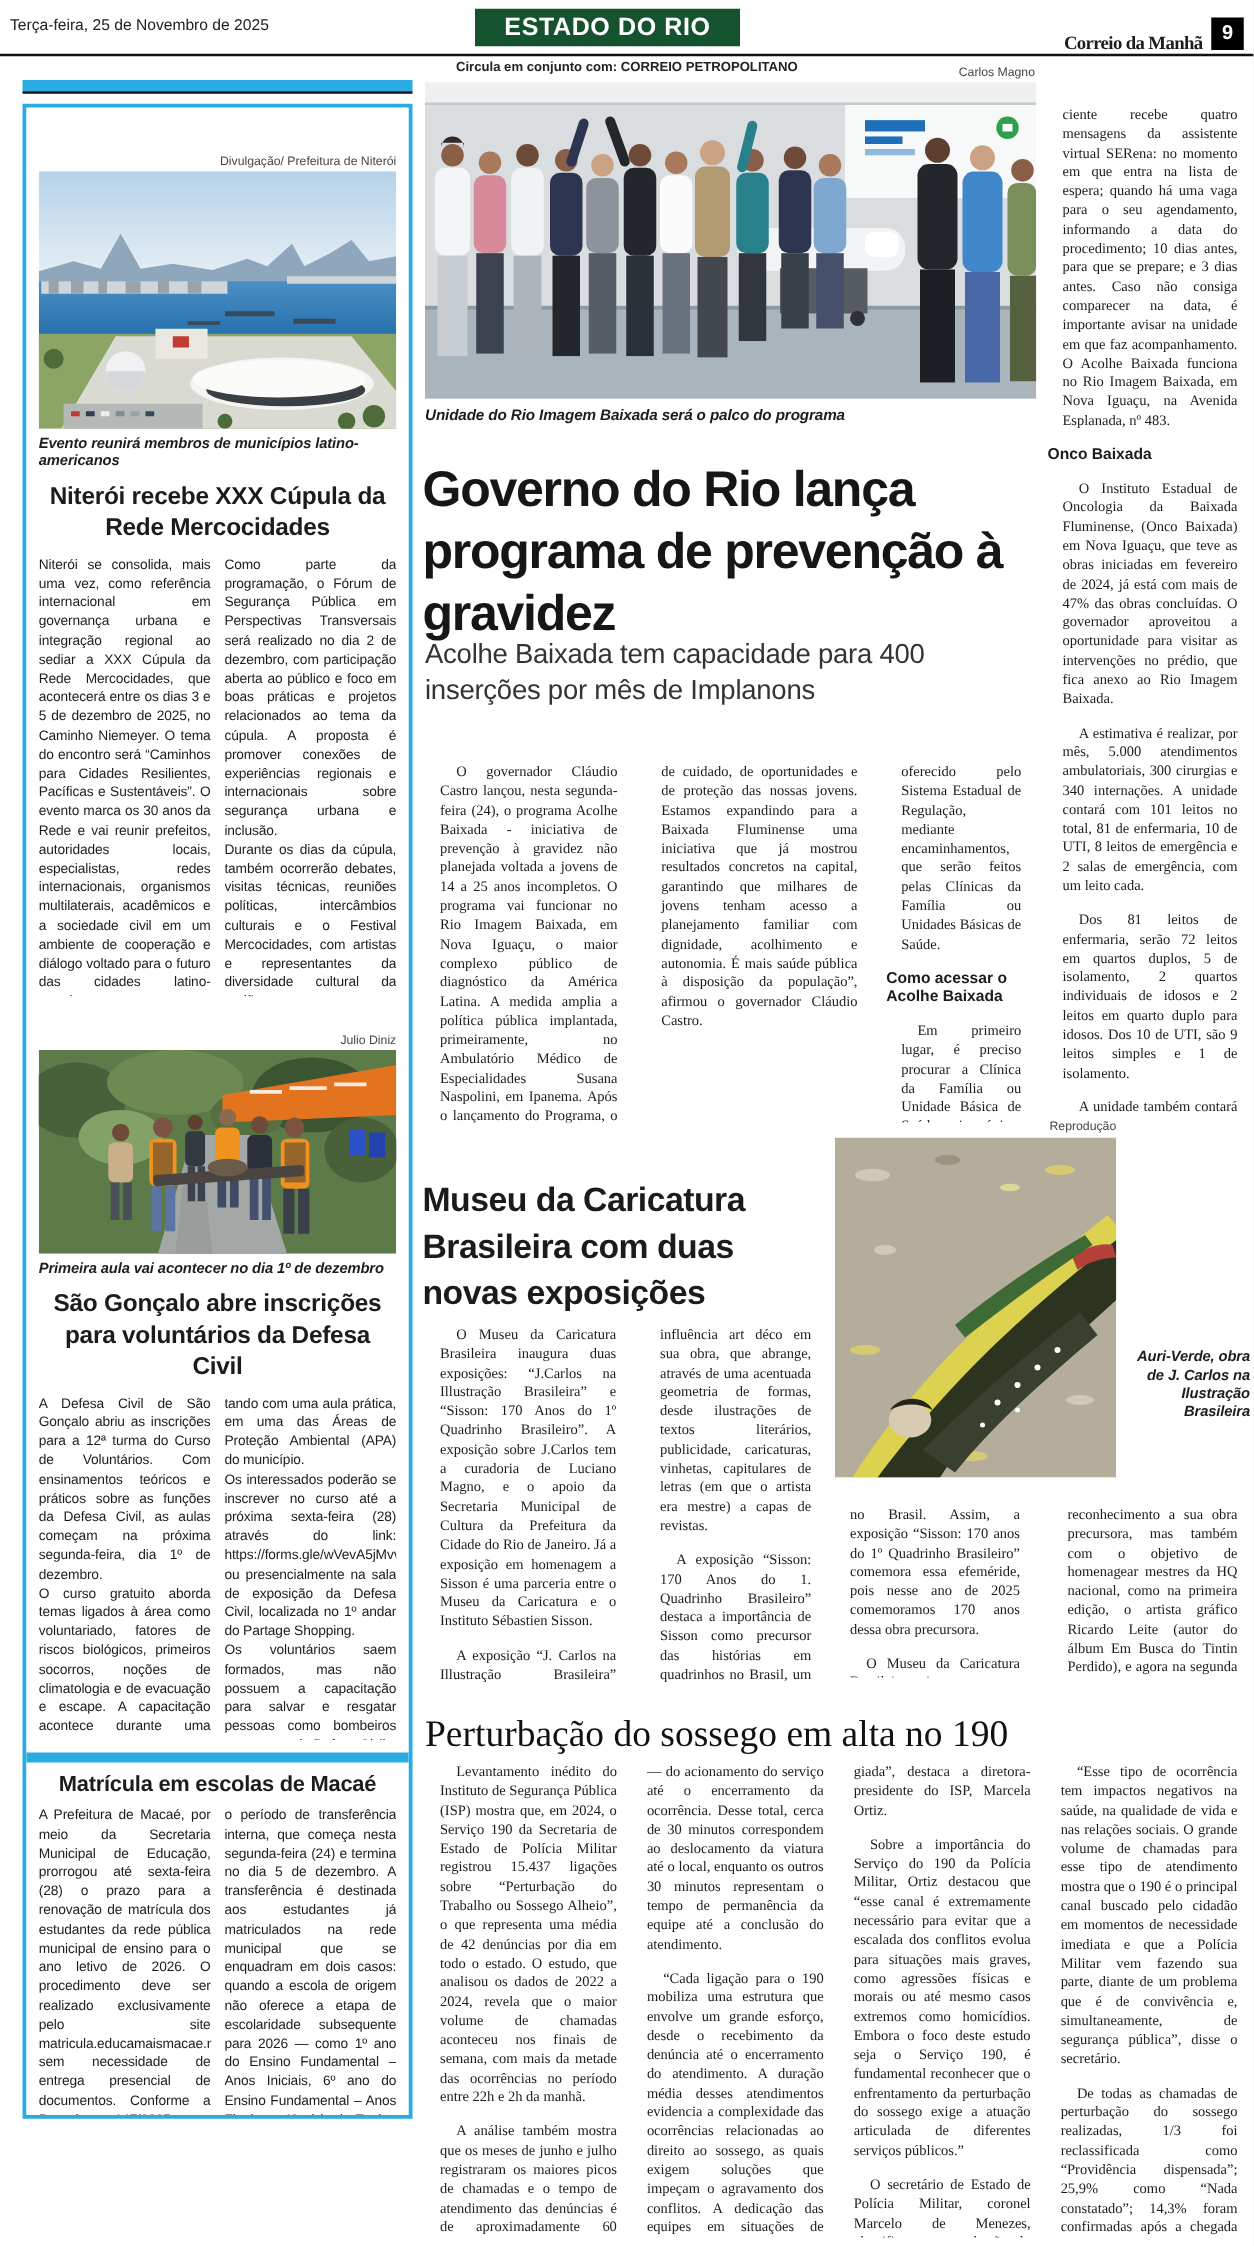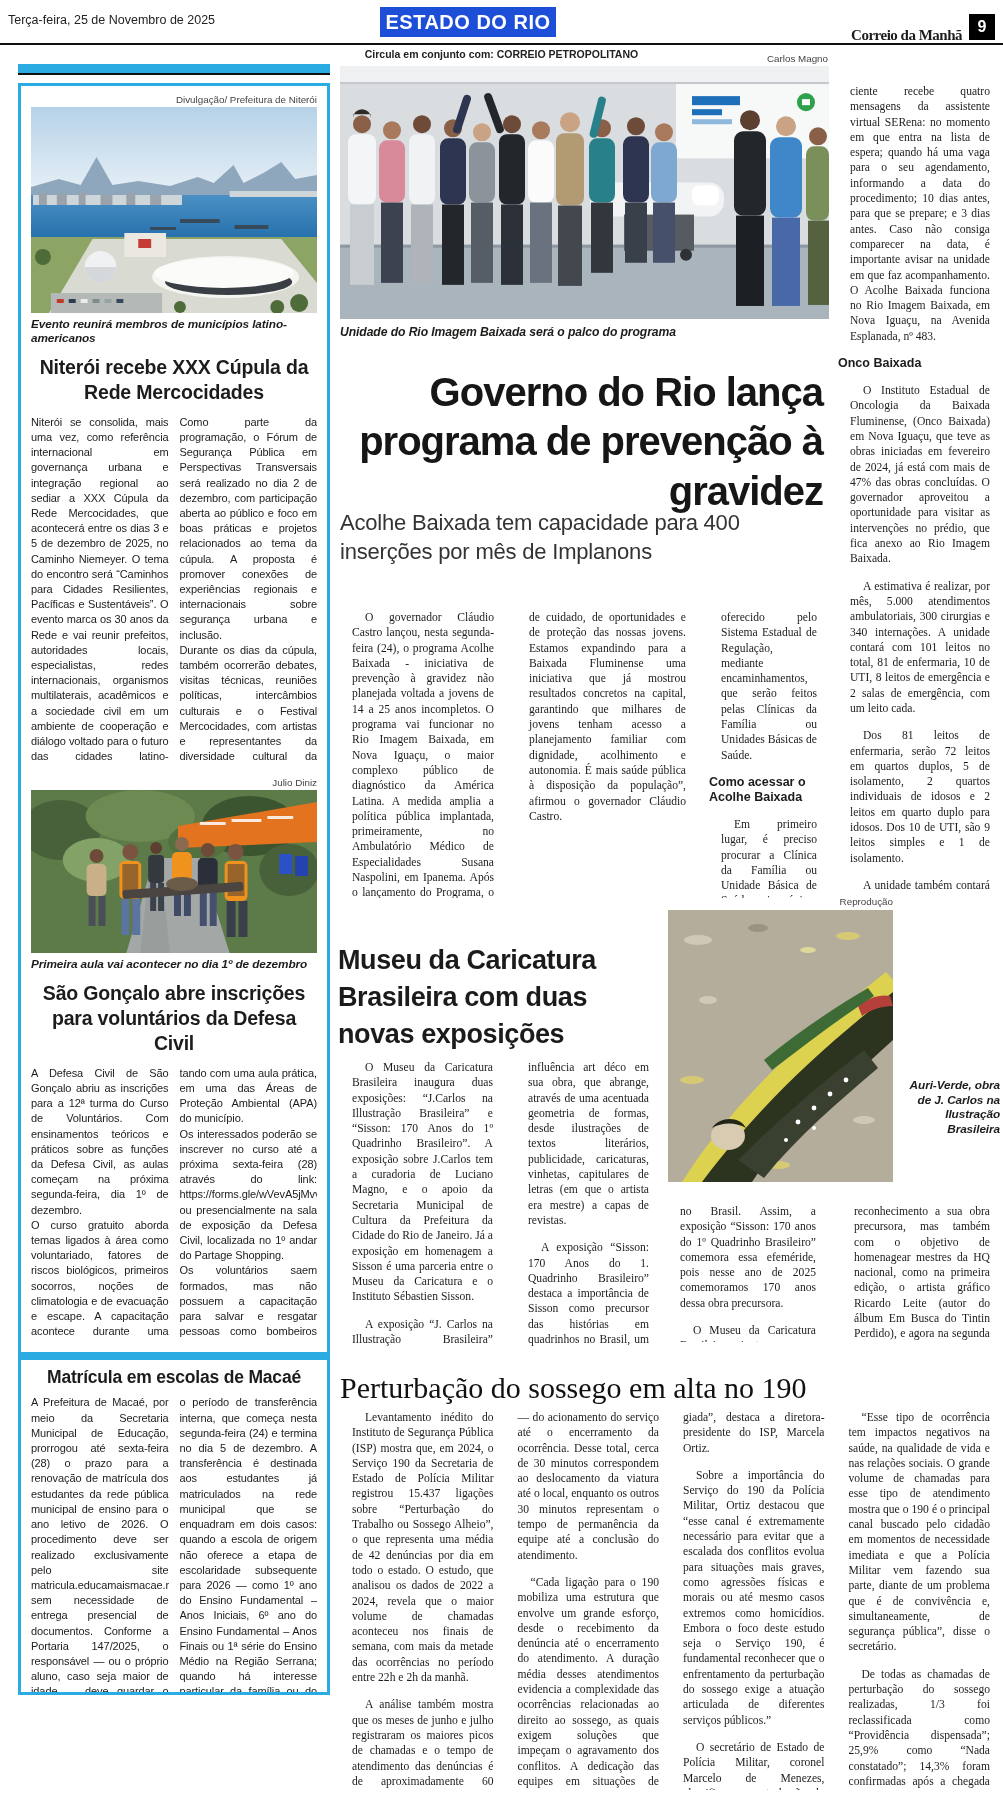--- a/index.html
+++ b/index.html
@@ -1,20 +1,20 @@
 <!DOCTYPE html>
 <html lang="pt-BR"><head>
 <meta charset="utf-8">
 <style>
   html,body{margin:0;padding:0;background:#e9e9e9;}
   .page{position:relative;width:1003px;height:1797px;background:#fff;color:#1c1c1c;
         font-family:"Liberation Sans",sans-serif;overflow:hidden;margin:0 auto;}
   
   .hdr-date{position:absolute;left:8px;top:13px;font-size:12.5px;color:#222;}
-  .hdr-banner{position:absolute;left:380px;top:7px;width:176px;height:30px;background:#1d4ed8;color:#fff;
+  .hdr-banner{position:absolute;left:380px;top:7px;width:212px;height:30px;background:#14532d;color:#fff;
       display:flex;align-items:center;justify-content:center;font-size:20px;font-weight:bold;letter-spacing:.5px;}
   .hdr-right{position:absolute;right:8px;top:9px;display:flex;align-items:center;gap:7px;}
   .masthead-text{font-family:"Liberation Serif",serif;font-weight:bold;font-size:15px;letter-spacing:-.5px;margin-top:18px;}
   .page-badge{width:26px;height:26px;background:#000;color:#fff;display:flex;align-items:center;
       justify-content:center;font-size:16px;font-weight:bold;}
   .hdr-rule{position:absolute;left:0;right:0;top:43px;border-top:2px solid #111;}
   .hdr-circ{position:absolute;left:0;right:0;top:48px;text-align:center;font-size:10.5px;font-weight:bold;color:#222;}
   
   .credit{font-size:9.8px;color:#444;text-align:right;}
   .caption{font-style:italic;font-weight:bold;font-size:11.8px;letter-spacing:-.1px;color:#1d1d1b;}
@@ -34,29 +34,29 @@
   .flu-title{font-size:27px;font-weight:bold;letter-spacing:.2px;color:#111;margin:8px 0 6px;}
   .flu-rule{border-top:2.5px solid #111;}
   .left-inner{margin-top:8px;border:3px solid #2aabe2;padding:8px 10px;height:1590px;overflow:hidden;}
   .flu-head{font-weight:bold;font-size:19.5px;line-height:1.3;text-align:center;letter-spacing:-.2px;margin:10px 2px 9px;}
   .flu-head.small{font-size:17.5px;margin:6px 2px 7px;}
   .left-cols{gap:11px;}
   .h-niteroi{height:352px;overflow:hidden;}
   .h-sg{height:276px;overflow:hidden;}
   .h-macae{height:318px;overflow:hidden;}
   .photo{display:block;width:100%;}
-  .left-credit{margin-bottom:2px;}
+  .left-credit{margin-bottom:2px;margin-top:30px;}
   .left-caption{margin:4px 0 2px;}
   .inner-divider{margin:10px -10px 6px;height:8px;}
   
   .credit-magno{position:absolute;left:640px;top:53px;width:188px;}
   .photo-main{position:absolute;left:340px;top:66px;width:489px;height:253px;}
   .caption-main{position:absolute;left:340px;top:325px;width:480px;font-size:12.2px;}
   .main-head{position:absolute;left:338px;top:341px;width:485px;font-size:40px;font-weight:bold;
-      line-height:1.24;letter-spacing:-1px;color:#161616;text-align:right;}
+      line-height:1.24;letter-spacing:-1px;color:#161616;}
   .sub-head{position:absolute;left:340px;top:509px;width:460px;font-size:22px;line-height:1.3;
       color:#333;letter-spacing:-.2px;}
   .main-body{position:absolute;left:340px;top:598px;width:489px;height:300px;gap:11px;}
   .mb-c1{flex:0 0 166px;}
   .mb-c2{flex:0 0 181px;}
   .mb-c3{flex:0 0 120px;}
   .col-right{position:absolute;left:838px;top:72px;width:164px;height:818px;overflow:hidden;}
   
   .museu-head{position:absolute;left:338px;top:920px;width:322px;font-size:27px;font-weight:bold;
       line-height:1.36;letter-spacing:-.4px;color:#1b1b1b;}

